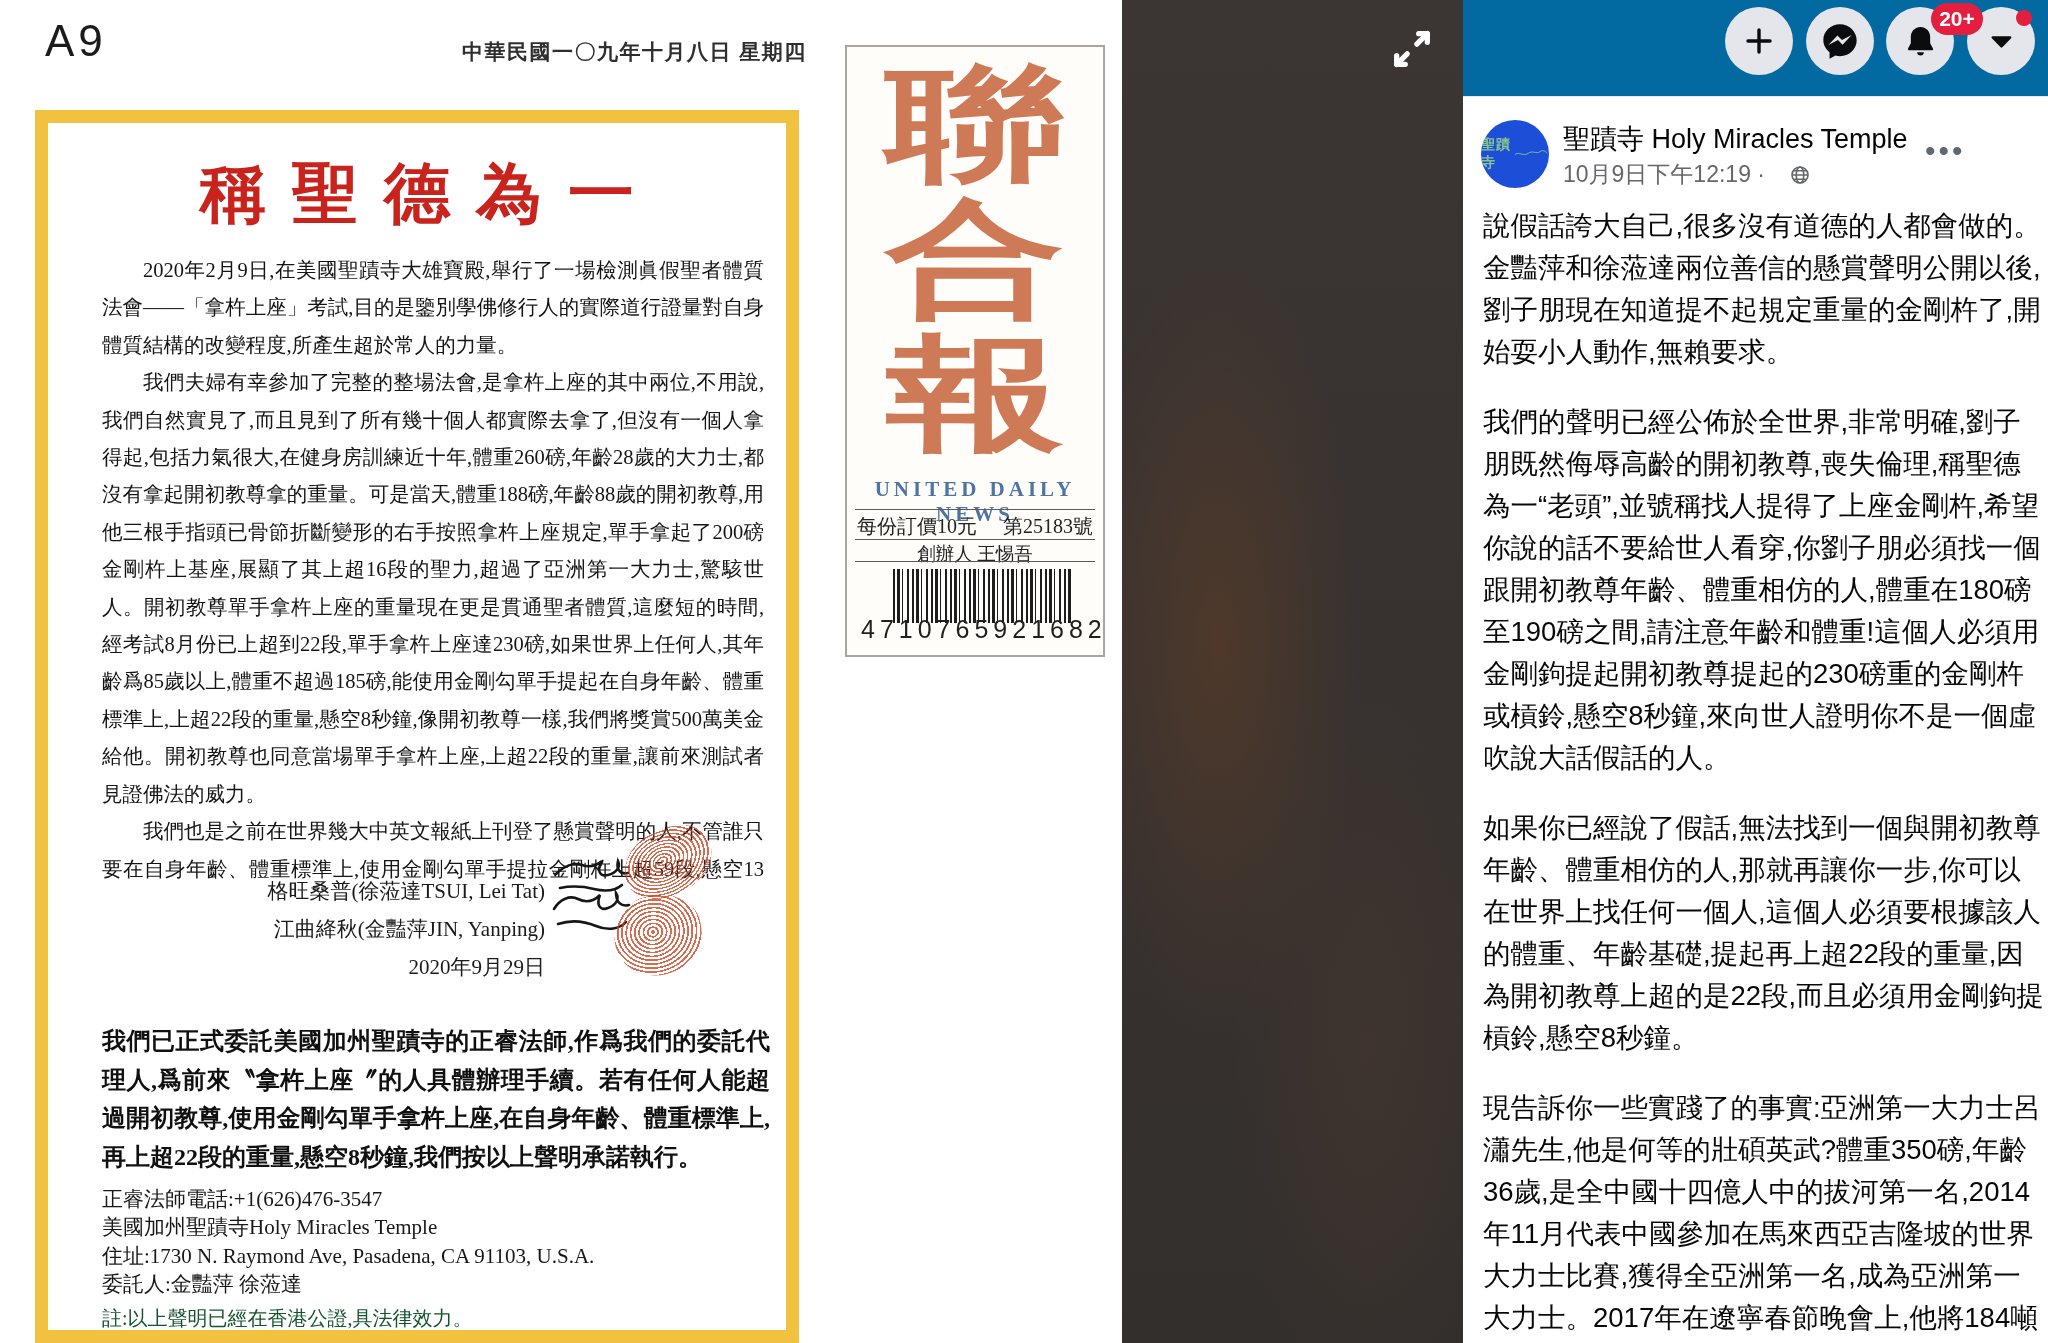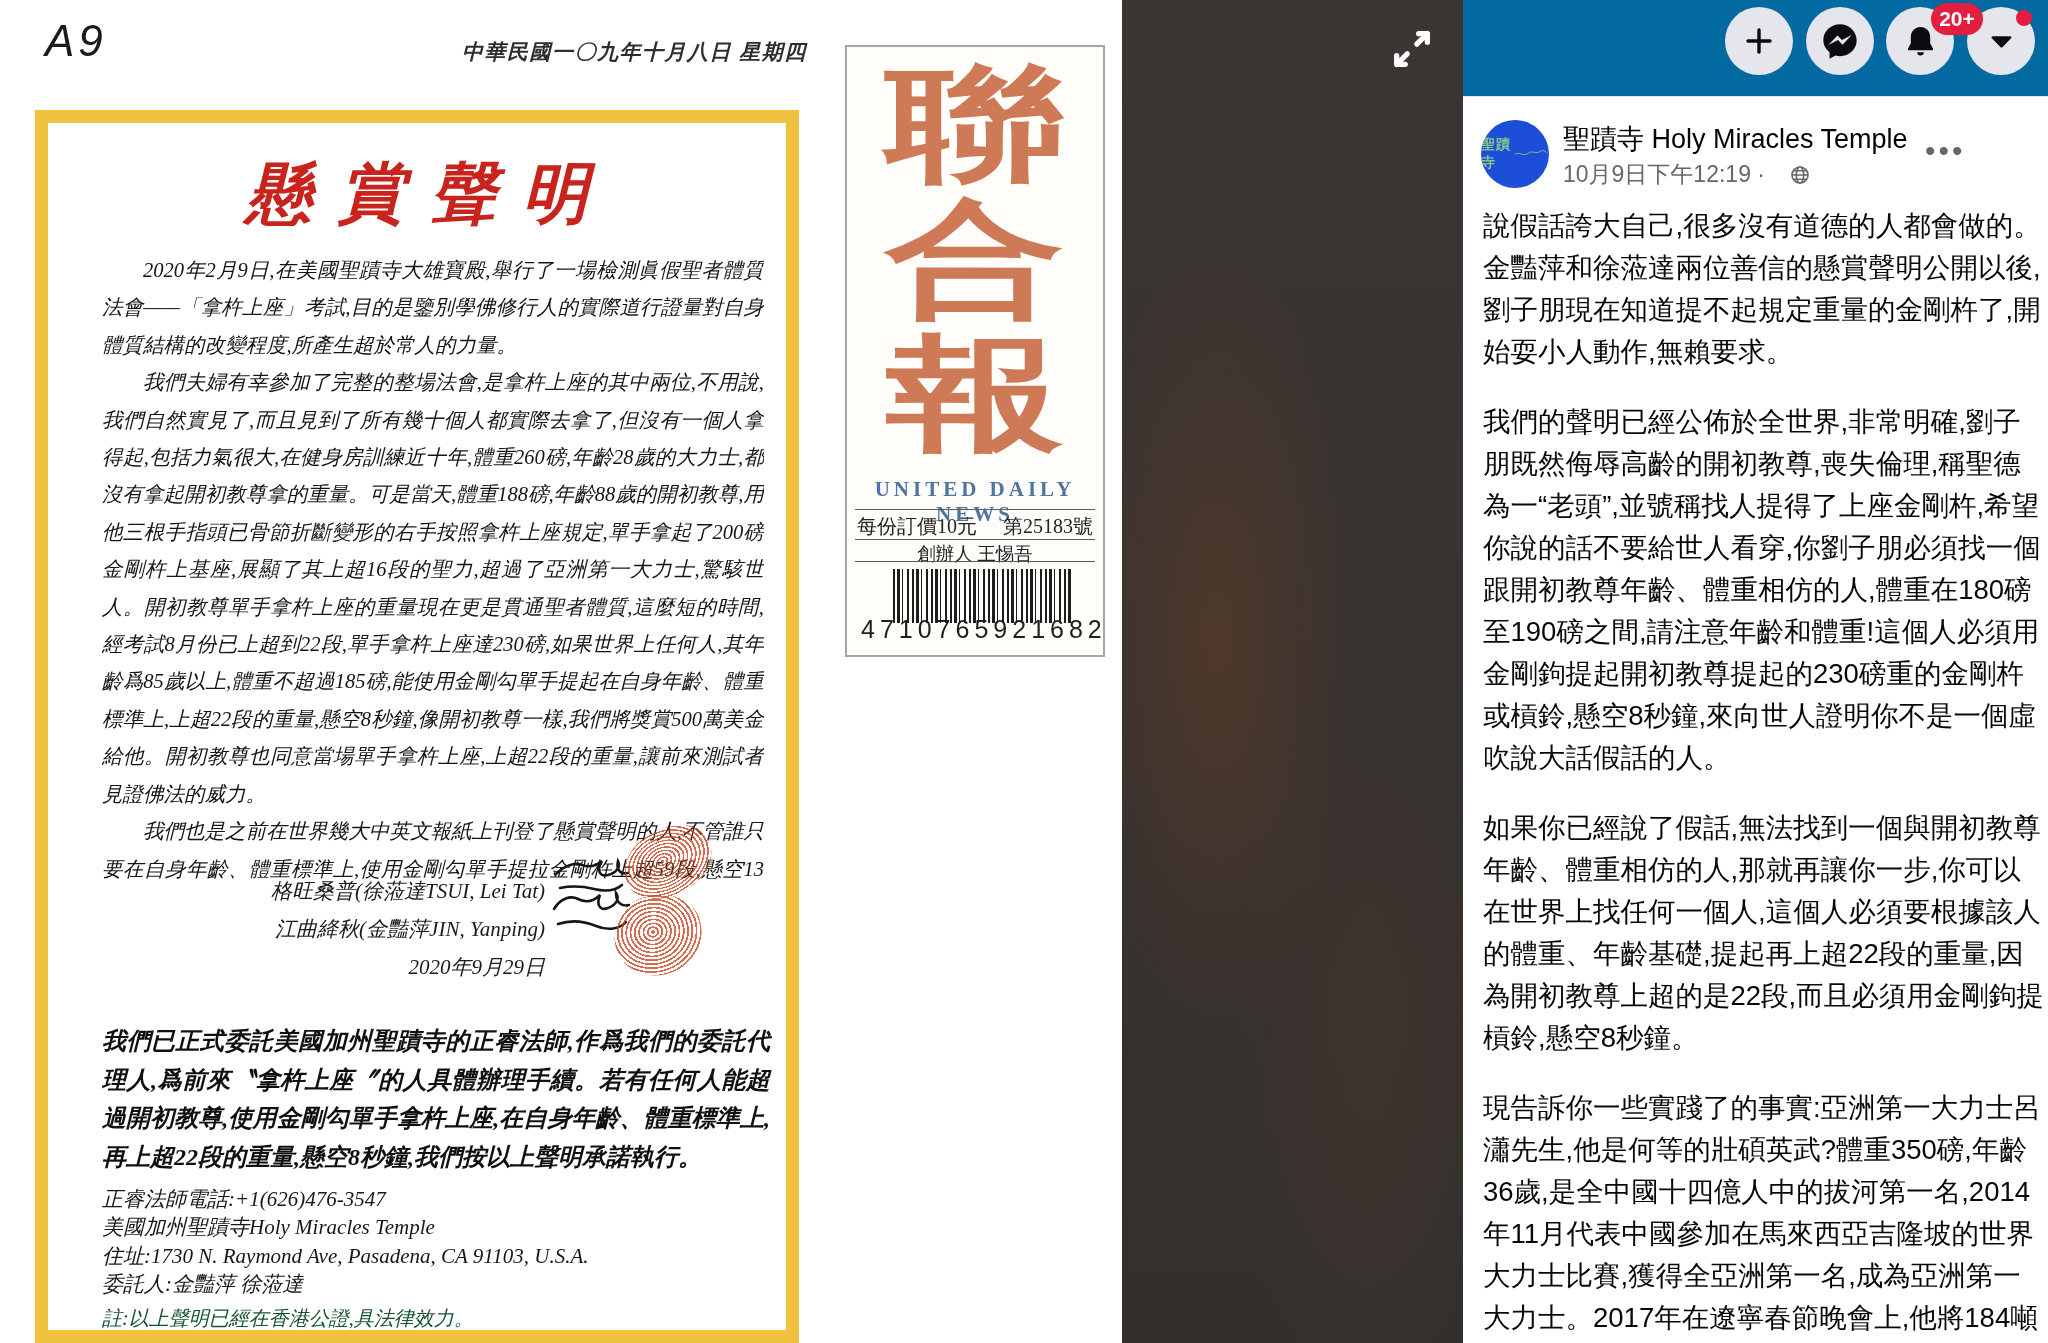--- a/index.html
+++ b/index.html
@@ -3,21 +3,21 @@
 <meta charset="utf-8">
 <style>
   :root{
     --serif:"Liberation Serif","DejaVu Serif",serif;
     --sans:"Liberation Sans","DejaVu Sans",sans-serif;
   }
   html,body{margin:0;padding:0;background:#fff;}
   .screen{position:relative;width:2048px;height:1343px;overflow:hidden;background:#fff;font-family:var(--sans);}
 
   
-  .photo-area{position:absolute;left:0;top:0;width:1122px;height:1343px;background:#fff;font-style:italic;}
+  .photo-area{position:absolute;left:0;top:0;width:1122px;height:1343px;background:#fff;}
   .page-number{position:absolute;left:45px;top:16px;font-family:var(--sans);font-size:44px;font-weight:400;color:#1b1b1b;letter-spacing:4px;}
   .date-line{position:absolute;left:462px;top:38px;font-family:var(--sans);font-size:21px;font-weight:600;color:#2e2e2e;letter-spacing:1.5px;}
 
   .statement-box{position:absolute;left:35px;top:110px;width:764px;height:1233px;border:13px solid #f1c23f;background:#fff;box-sizing:border-box;}
   .statement-title{position:absolute;left:0;top:26px;width:100%;text-align:center;font-family:var(--serif);font-weight:700;font-size:66px;color:#c8231c;letter-spacing:26px;text-indent:26px;}
   .statement-body{position:absolute;left:54px;top:129px;width:662px;height:637px;overflow:hidden;font-family:var(--serif);font-size:20.5px;line-height:37.4px;color:#141414;text-align:justify;}
   .statement-body p{margin:0;text-indent:2em;}
 
   .signature-block{position:absolute;left:100px;top:749px;width:397px;text-align:right;font-family:var(--serif);font-size:21px;line-height:38px;color:#1a1a1a;}
   .sig-scribble{position:absolute;left:500px;top:731px;}
@@ -74,21 +74,21 @@
 </head>
 <body>
 
 <div class="screen">
 
   <div class="photo-area">
     <div class="page-number">A9</div>
     <div class="date-line">中華民國一〇九年十月八日 星期四</div>
 
     <div class="statement-box">
-      <div class="statement-title">懸賞聲明</div>
+      <div class="statement-title">稱聖德為一</div>
 
       <div class="statement-body">
         <p>2020年2月9日,在美國聖蹟寺大雄寶殿,舉行了一場檢測眞假聖者體質法會——「拿杵上座」考試,目的是鑒別學佛修行人的實際道行證量對自身體質結構的改變程度,所產生超於常人的力量。</p>
         <p>我們夫婦有幸參加了完整的整場法會,是拿杵上座的其中兩位,不用說,我們自然實見了,而且見到了所有幾十個人都實際去拿了,但沒有一個人拿得起,包括力氣很大,在健身房訓練近十年,體重260磅,年齡28歲的大力士,都沒有拿起開初教尊拿的重量。可是當天,體重188磅,年齡88歲的開初教尊,用他三根手指頭已骨節折斷變形的右手按照拿杵上座規定,單手拿起了200磅金剛杵上基座,展顯了其上超16段的聖力,超過了亞洲第一大力士,驚駭世人。開初教尊單手拿杵上座的重量現在更是貫通聖者體質,這麼短的時間,經考試8月份已上超到22段,單手拿杵上座達230磅,如果世界上任何人,其年齡爲85歲以上,體重不超過185磅,能使用金剛勾單手提起在自身年齡、體重標準上,上超22段的重量,懸空8秒鐘,像開初教尊一樣,我們將獎賞500萬美金給他。開初教尊也同意當場單手拿杵上座,上超22段的重量,讓前來測試者見證佛法的威力。</p>
         <p>我們也是之前在世界幾大中英文報紙上刊登了懸賞聲明的人,不管誰只要在自身年齡、體重標準上,使用金剛勾單手提拉金剛杵上超59段,懸空13秒,打破南無羌佛的世界最高記錄,我們將獎賞2000萬美金,可是至今前來的所有人,不但無人拿走此獎賞獎金,甚至連上超30段都沒有人達到過。</p>
       </div>
 
       <div class="signature-block">
         <div>格旺桑普(徐蒞達TSUI, Lei Tat)</div>
         <div>江曲絳秋(金豔萍JIN, Yanping)</div>

